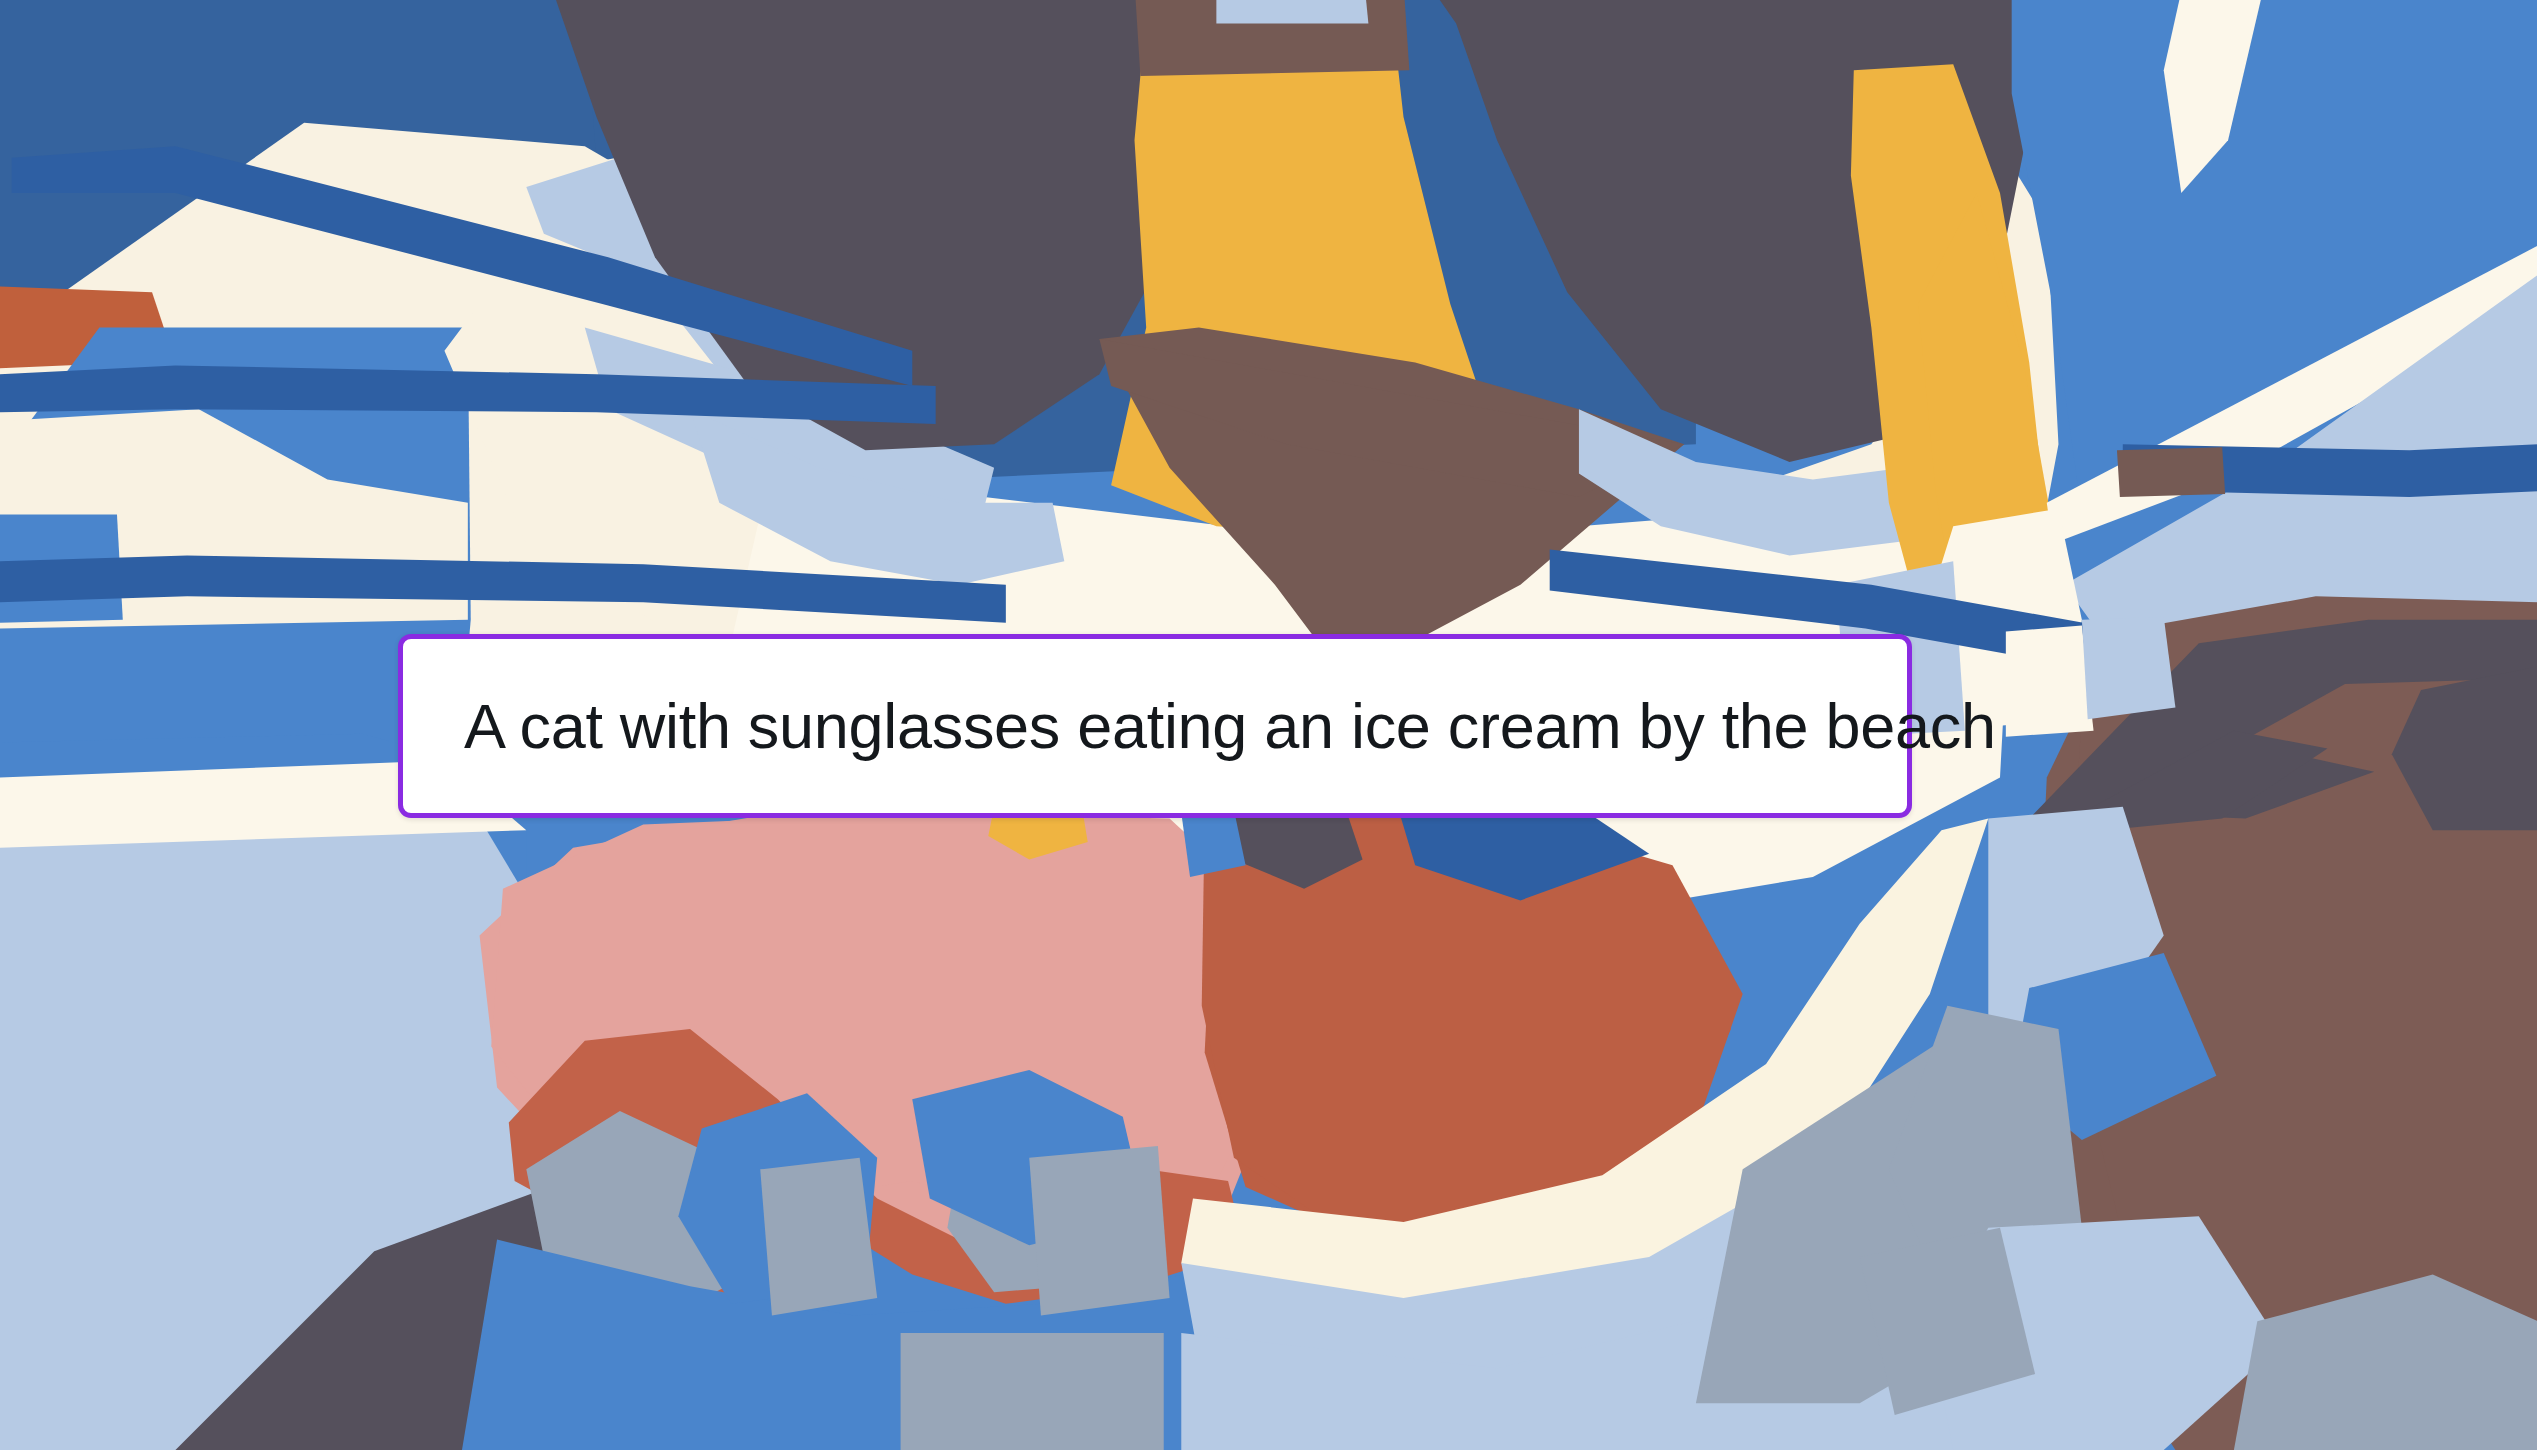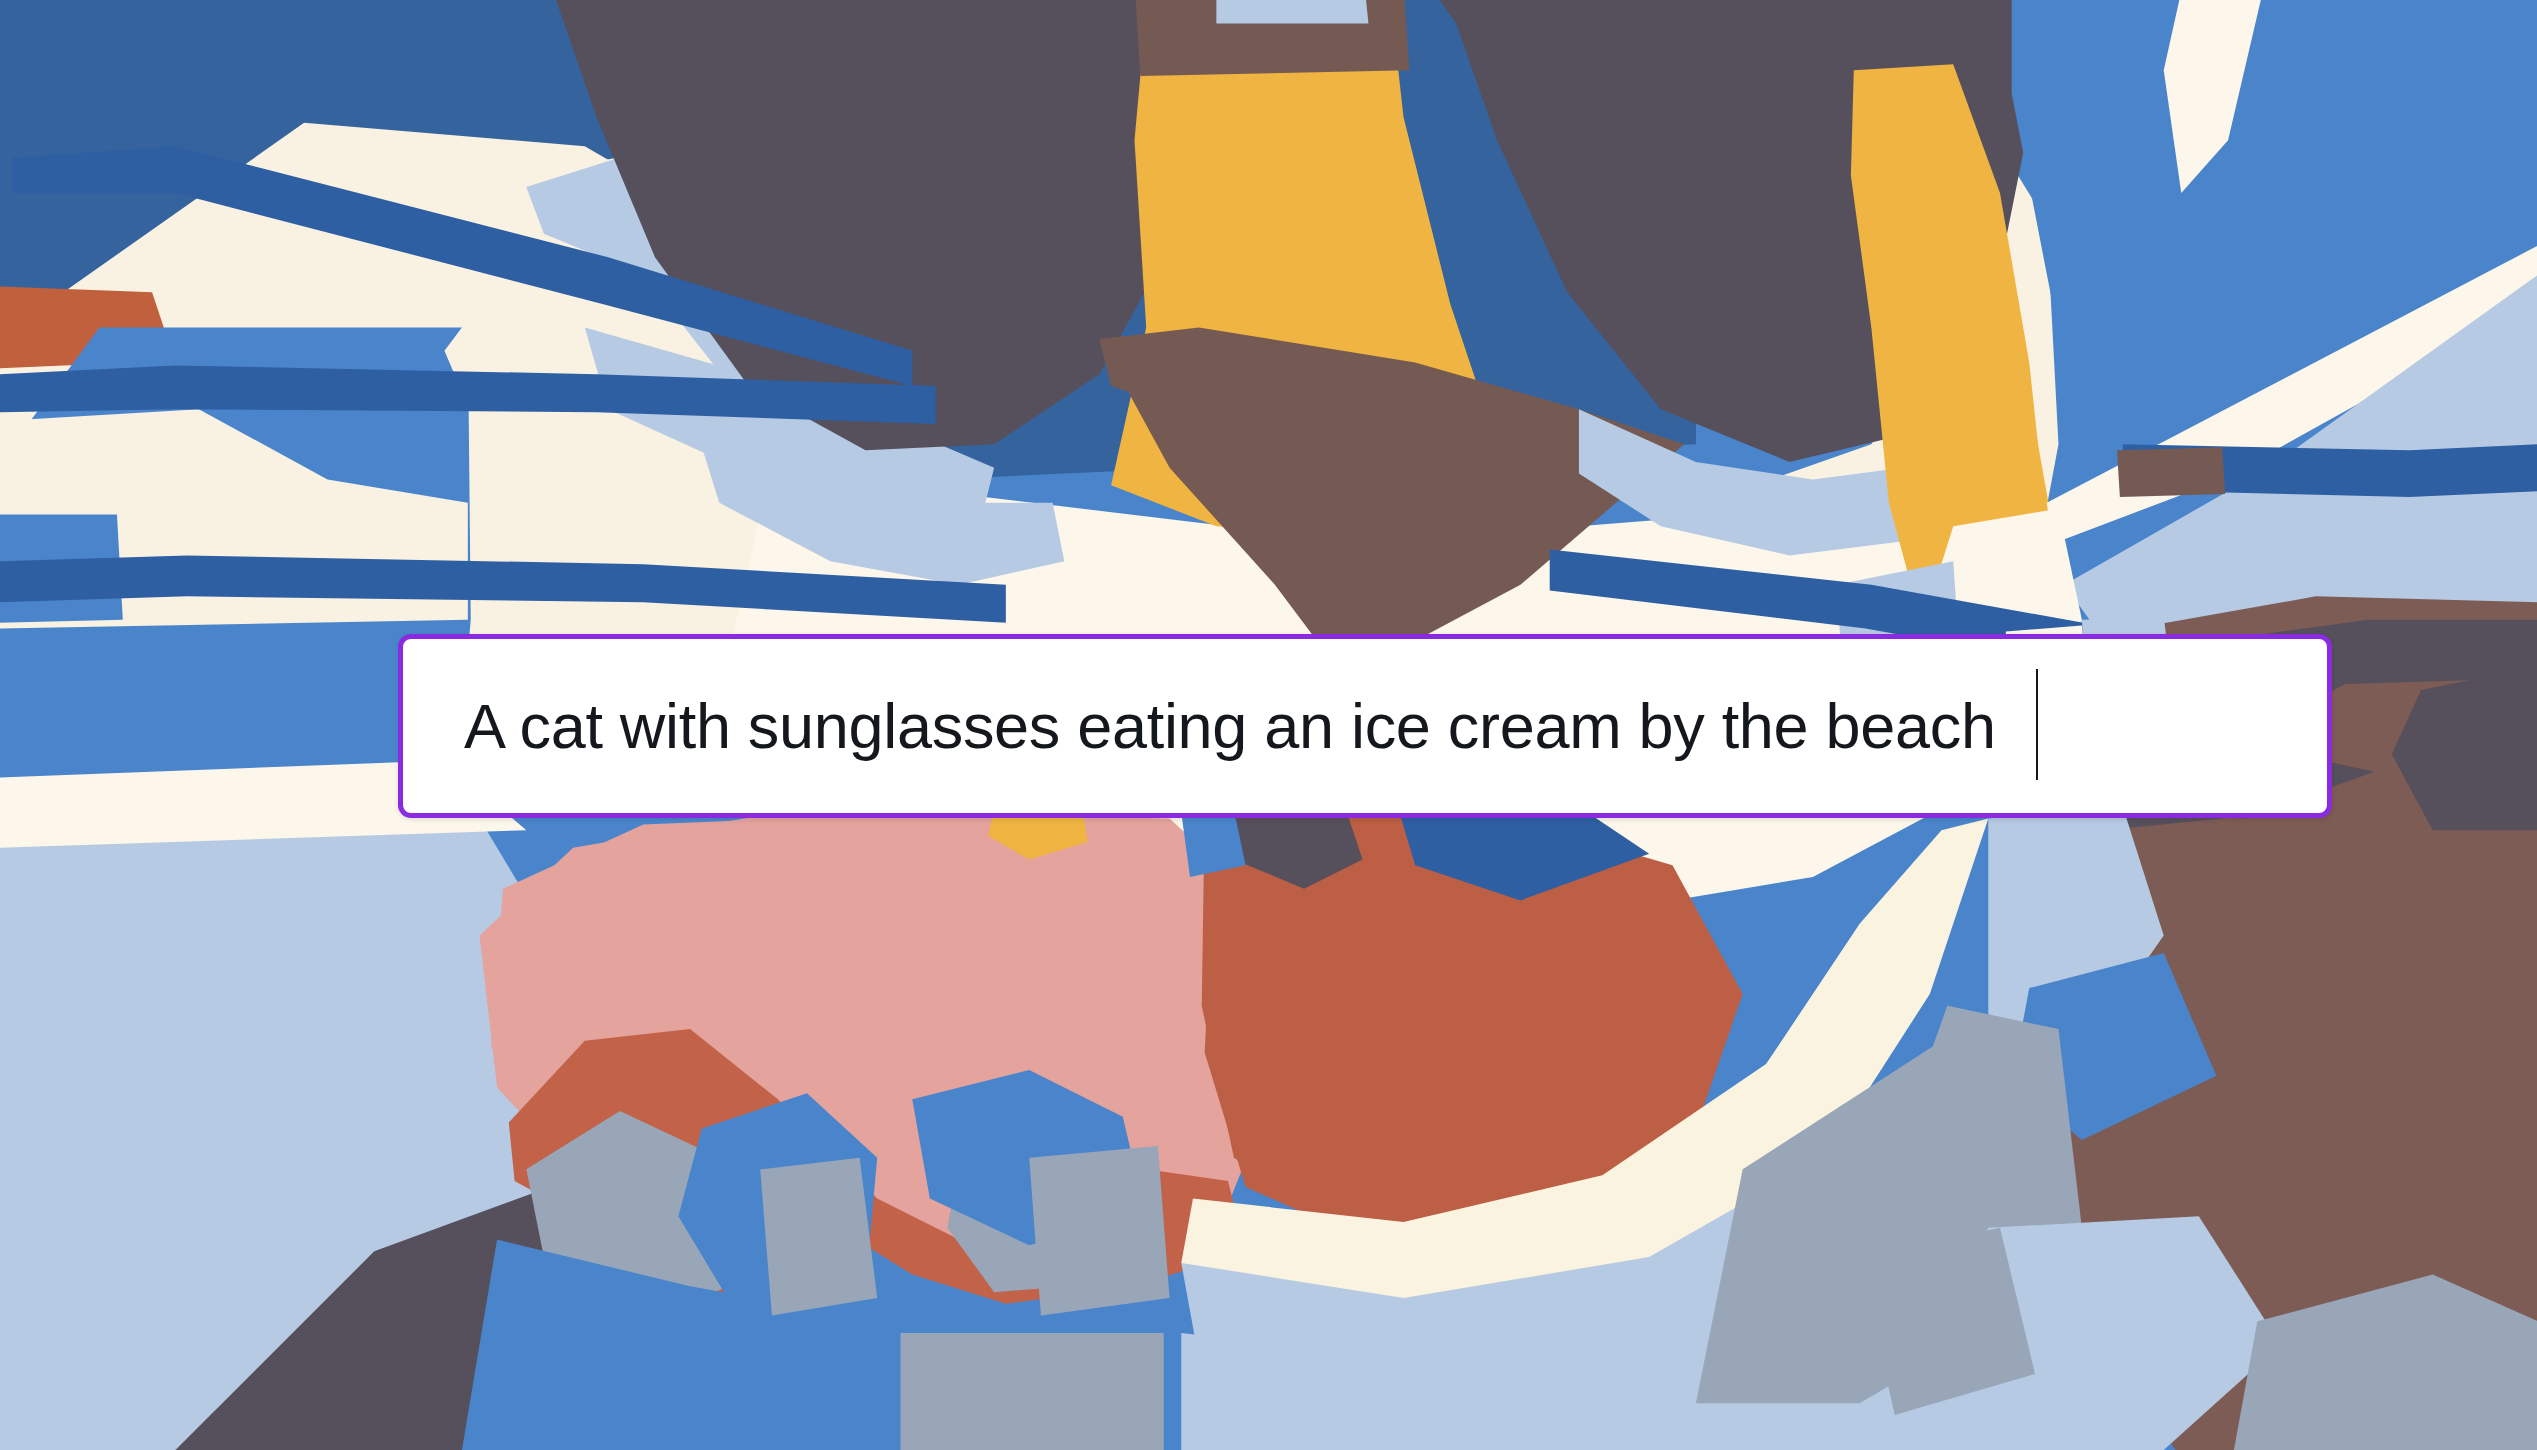--- a/index.html
+++ b/index.html
@@ -11,21 +11,21 @@
   }
   #stage{
     position:relative;width:2538px;height:1450px;overflow:hidden;
   }
   #art{position:absolute;inset:0;width:100%;height:100%;display:block;}
 
   
   #prompt-box{
     position:absolute;
     left:398px; top:634px;
-    width:1934px; height:184px;
+    width:1514px; height:184px;
     box-sizing:border-box;
     background:#FFFFFF;
     border:5.3px solid #8A2BE2;
     border-radius:13px;
     display:flex;align-items:center;
     padding:0 0 0 61px;
     box-shadow:0 1.8px 5.8px rgba(0,0,0,0.10);
     gap:32px;
   }
   #prompt-text{

